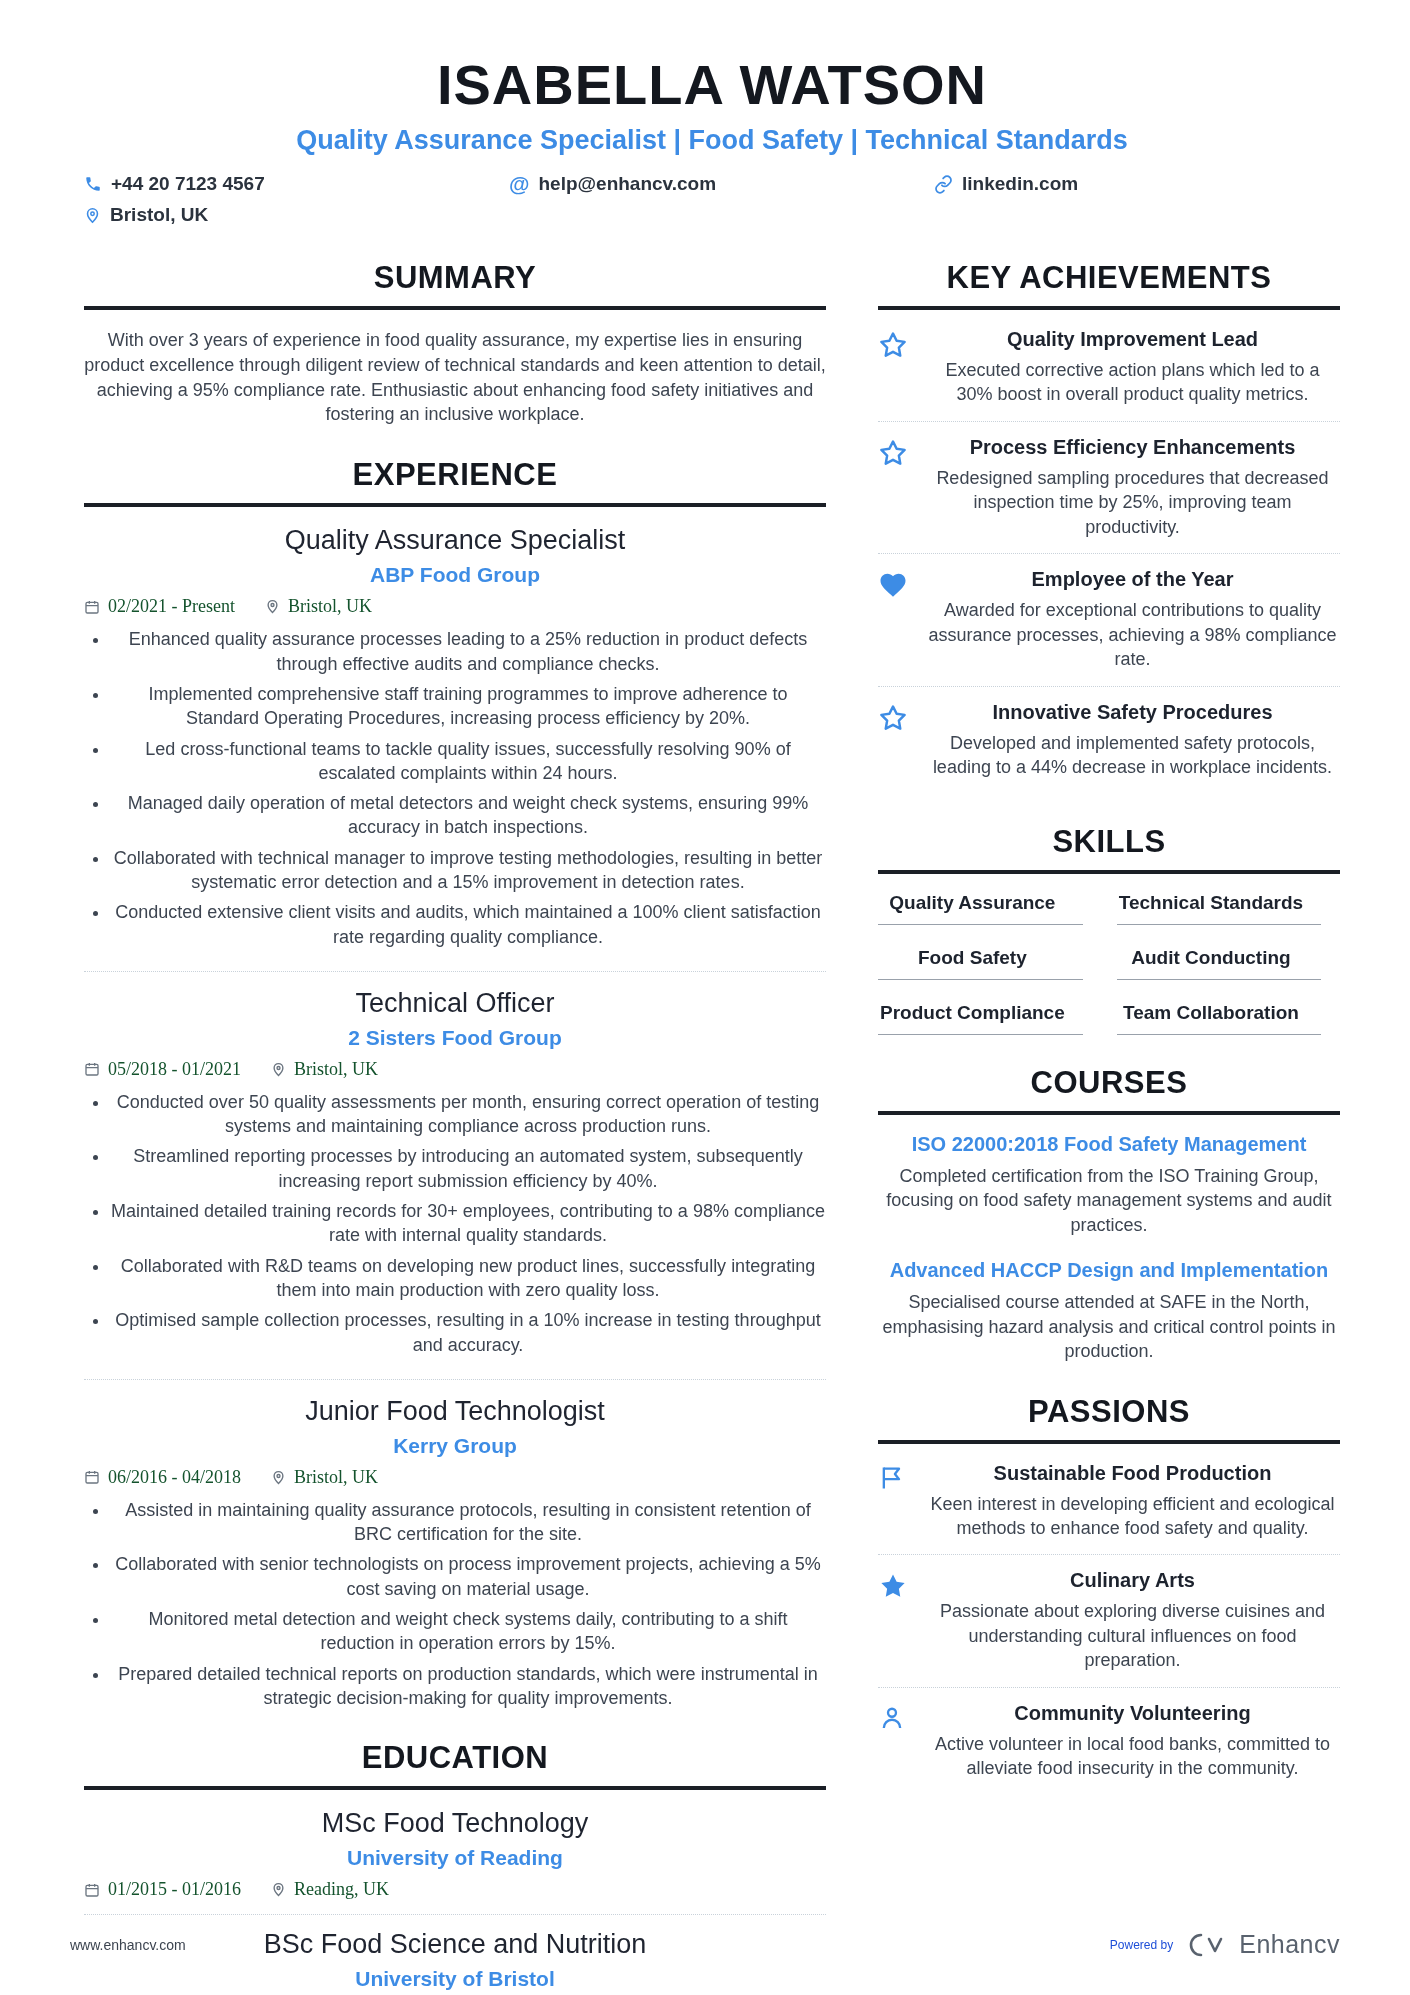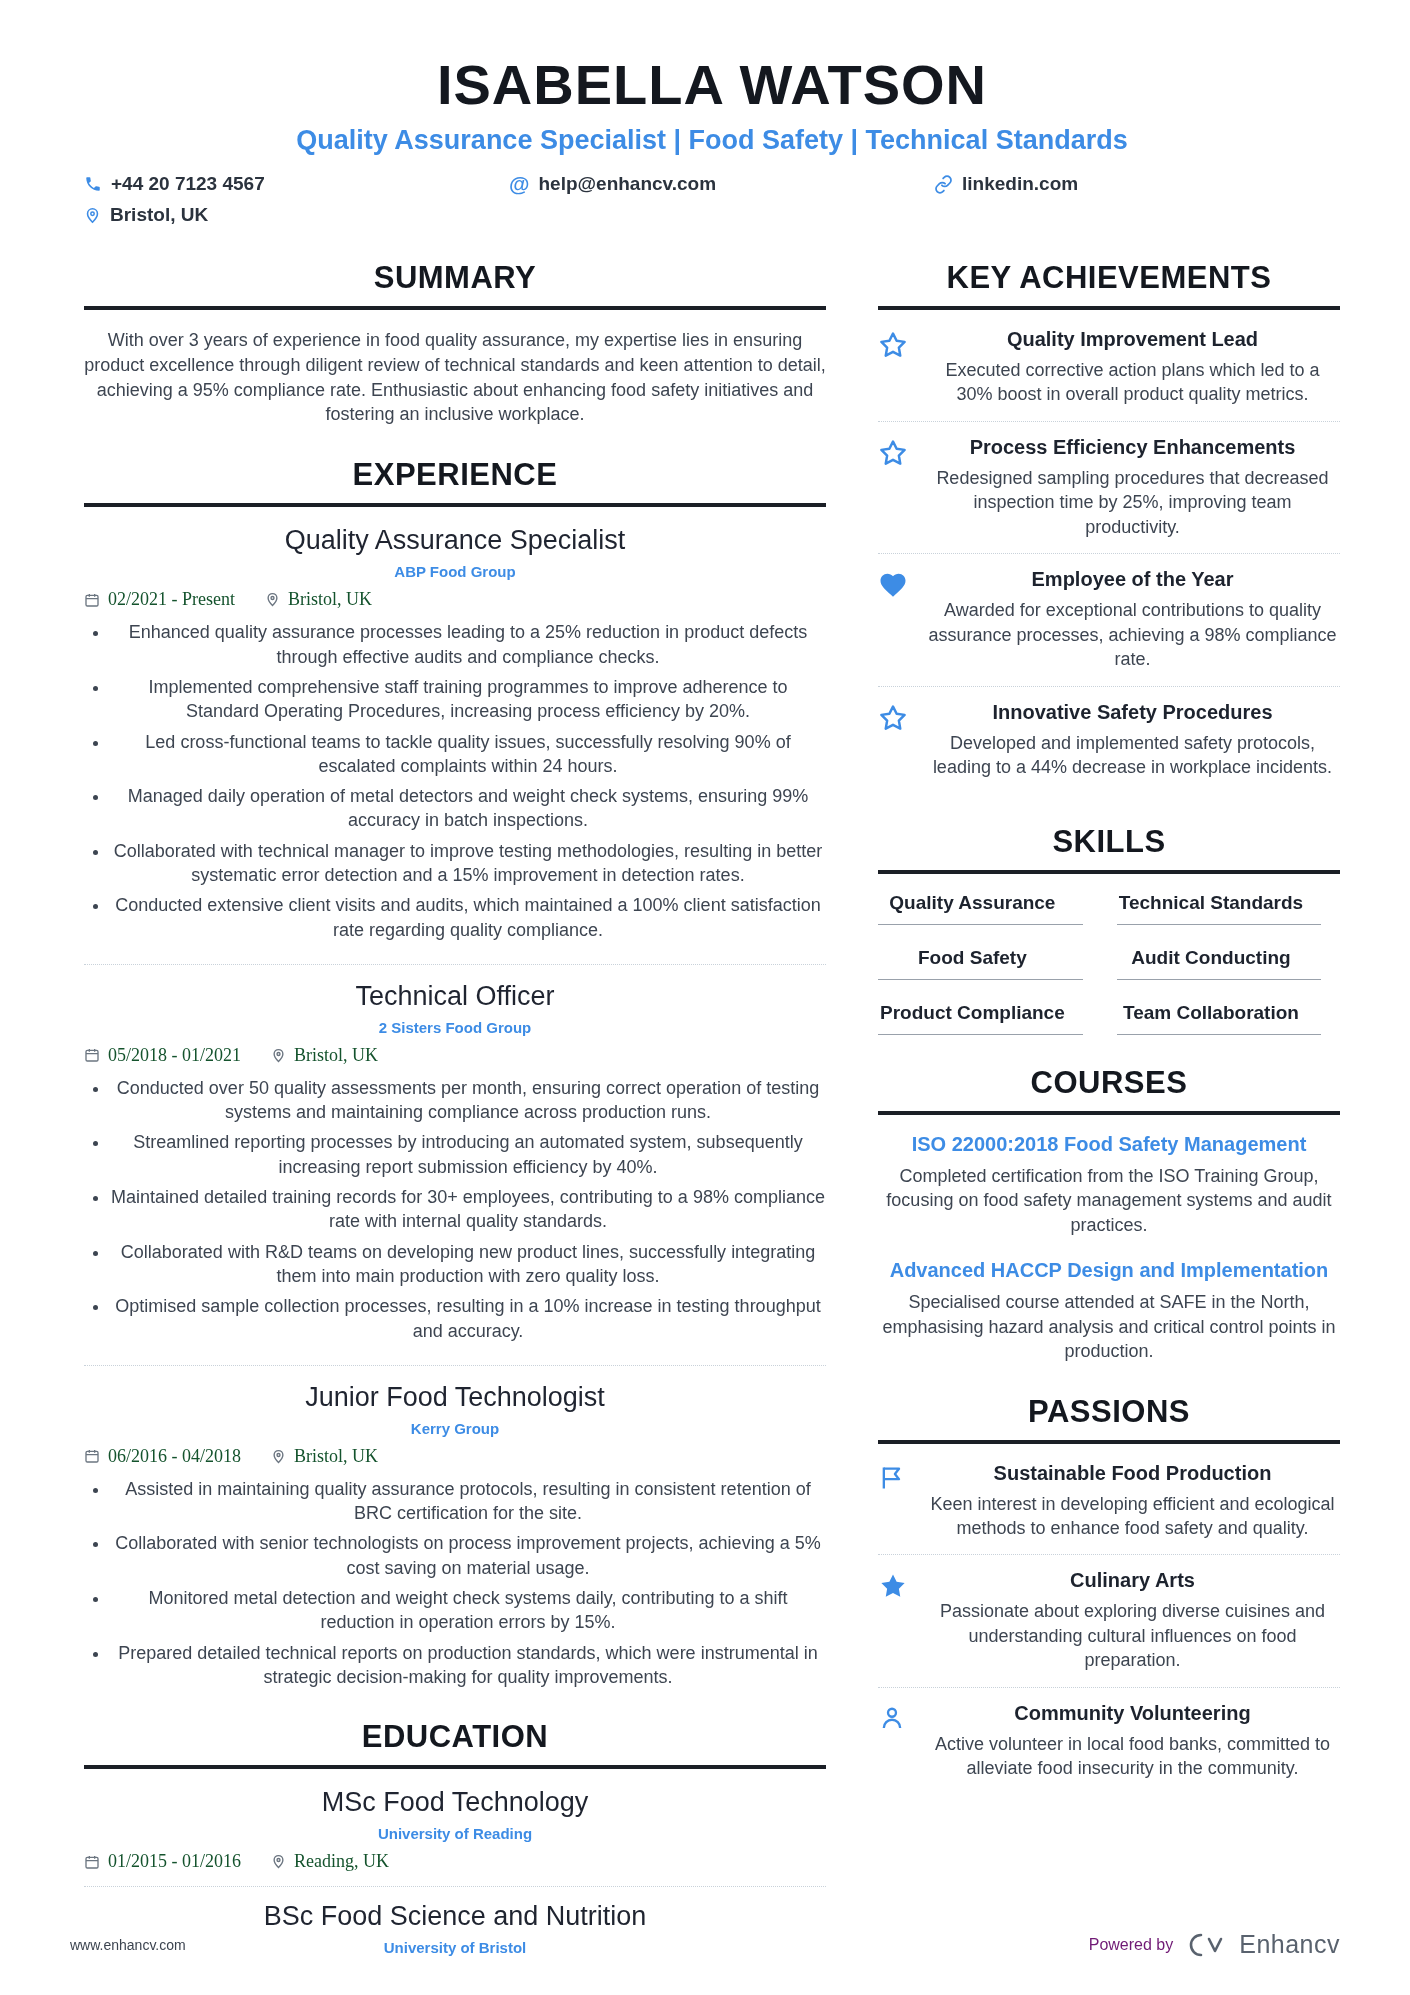--- a/index.html
+++ b/index.html
@@ -32,21 +32,21 @@
       font-size: 31px; font-weight: bold; color: var(--ink); letter-spacing: 0.5px;
       border-bottom: 4px solid #1b1f26; padding-bottom: 10px; margin-bottom: 18px;
     }
 
     .summary-text { font-size: 18px; line-height: 1.38; color: var(--body); }
 
     
     .job { padding-bottom: 16px; margin-bottom: 16px; border-bottom: 1px dotted var(--dotted); }
     .job.last { border-bottom: none; margin-bottom: 0; padding-bottom: 0; }
     .job-title { font-size: 27px; color: #1f2430; }
-    .job-company { font-size: 15px; font-weight: bold; color: var(--accent); margin-top: 7px; }
+    .job-company { font-size: 21px; font-weight: bold; color: var(--accent); margin-top: 7px; }
     .job-meta { display: flex; gap: 30px; margin-top: 9px; font-size: 18px; color: #14532d; font-family: Liberation Serif, serif; }
     .meta-item { display: flex; align-items: center; gap: 8px; }
     .bullets { margin-top: 10px; padding-left: 26px; }
     .bullets li { font-size: 18px; line-height: 1.35; margin-bottom: 6px; color: var(--body); }
     .edu-entry { padding-bottom: 14px; margin-bottom: 14px; border-bottom: 1px dotted var(--dotted); }
     .edu-entry.last { border-bottom: none; margin-bottom: 0; padding-bottom: 0; }
 
     
     .r-item { display: flex; gap: 15px; padding-bottom: 14px; margin-bottom: 14px; border-bottom: 1px dotted var(--dotted); }
     .r-item.last { border-bottom: none; margin-bottom: 0; }
@@ -59,21 +59,21 @@
 
     .course { margin-bottom: 22px; }
     .course.last { margin-bottom: 0; }
     .course-title { font-size: 20px; font-weight: bold; color: var(--accent); }
     .course-text { font-size: 18px; line-height: 1.36; margin-top: 8px; color: var(--body); }
 
     
     .footer { position: absolute; left: 70px; right: 70px; bottom: 36px; display: flex; justify-content: space-between; align-items: center; }
     .footer-site { font-size: 14px; color: #3c4450; cursor: pointer; }
     .powered { display: flex; align-items: center; gap: 12px; }
-    .powered-label { font-size: 16px; color: #701a75; }
+    .powered-label { font-size: 12px; color: #1d4ed8; }
     .brand { font-size: 25px; color: #59626e; letter-spacing: 0.5px; }
     svg { display: block; }
   </style>
 </head>
 <body>
 
 <div class="page">
 
   <header>
     <h1 class="name">ISABELLA WATSON</h1>

